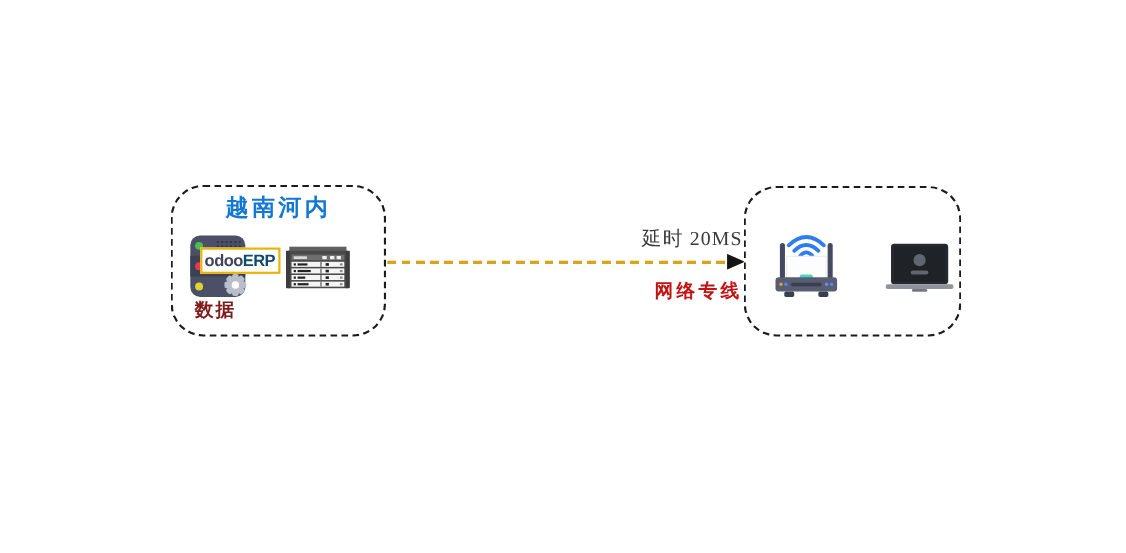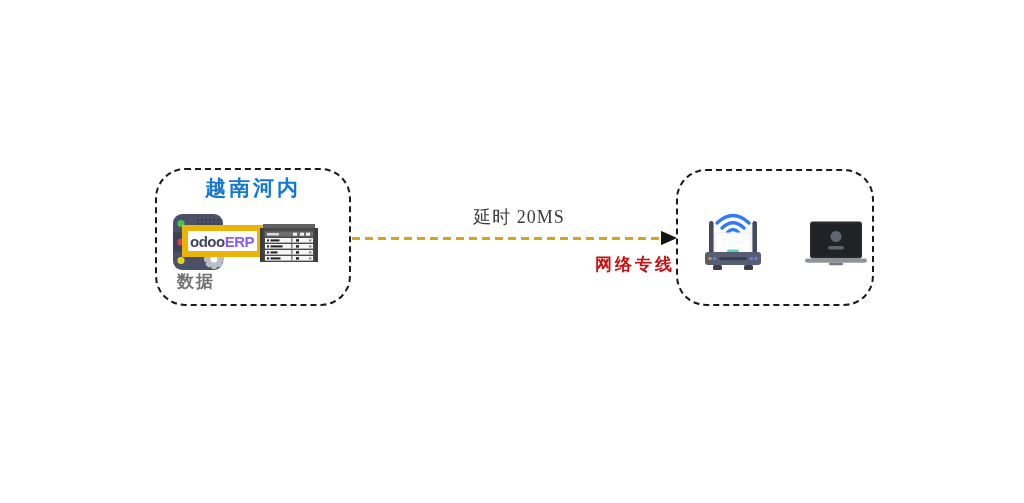--- a/index.html
+++ b/index.html
@@ -12,46 +12,46 @@
     position:absolute;border:2.5px dashed #1b1b1b;border-radius:30px;background:#fff;
     box-sizing:border-box;
   }
   .site-box.left{left:155px;top:168px;width:196px;height:138px;}
   .site-box.right{left:676px;top:169px;width:198px;height:137px;}
   .site-title{
     position:absolute;top:4px;left:0;width:100%;text-align:center;
     color:#1377d4;font-size:21px;font-weight:700;letter-spacing:3px;
   }
   .data-label{
-    position:absolute;left:20px;top:100px;color:#737373;font-size:17px;font-weight:600;letter-spacing:2px;
+    position:absolute;left:20px;top:100px;color:#7f1d1d;font-size:17px;font-weight:600;letter-spacing:2px;
   }
   
   .odoo-icon{position:absolute;left:15px;top:43px;width:56px;height:58px;}
   .odoo-label{
     position:absolute;left:25px;top:55px;height:20px;display:flex;align-items:center;
-    background:#fff;border:6px solid #eab308;padding:0 3px 0 2px;
+    background:#fff;border:2px solid #eab308;padding:0 3px 0 2px;
     font-family:"Liberation Sans","DejaVu Sans",sans-serif;font-weight:700;font-size:15px;letter-spacing:-0.5px;
   }
   .odoo-label .odoo-word{color:#41465a;}
-  .odoo-label .erp-word{color:#8b5cf6;}
+  .odoo-label .erp-word{color:#0c4a6e;}
   .rack-icon{position:absolute;left:103px;top:54px;width:58px;height:40px;}
   .router-icon{position:absolute;left:25px;top:34px;width:60px;height:66px;}
   .laptop-icon{position:absolute;left:127px;top:50px;width:62px;height:45px;}
   
   .conn-line{
     position:absolute;left:352px;top:237px;width:312px;height:3px;
     background:repeating-linear-gradient(90deg,#d9a41a 0 8px,rgba(0,0,0,0) 8px 13px);
   }
   .conn-arrowhead{
     position:absolute;left:661px;top:231px;width:0;height:0;
     border-top:7px solid transparent;border-bottom:7px solid transparent;border-left:16px solid #141414;
     filter:drop-shadow(0 0 0.5px #b8890a);
   }
   .conn-label-top{
-    position:absolute;left:363px;top:205px;width:312px;text-align:center;
+    position:absolute;left:363px;top:205px;width:312px;text-align:right;
     color:#3a3a3a;font-size:18px;letter-spacing:1px;
   }
   .conn-label-bottom{
     position:absolute;left:363px;top:253px;width:312px;text-align:right;
     color:#c41111;font-size:17px;font-weight:700;letter-spacing:3px;
   }
   svg{display:block;}
 </style>
 </head>
 <body>

